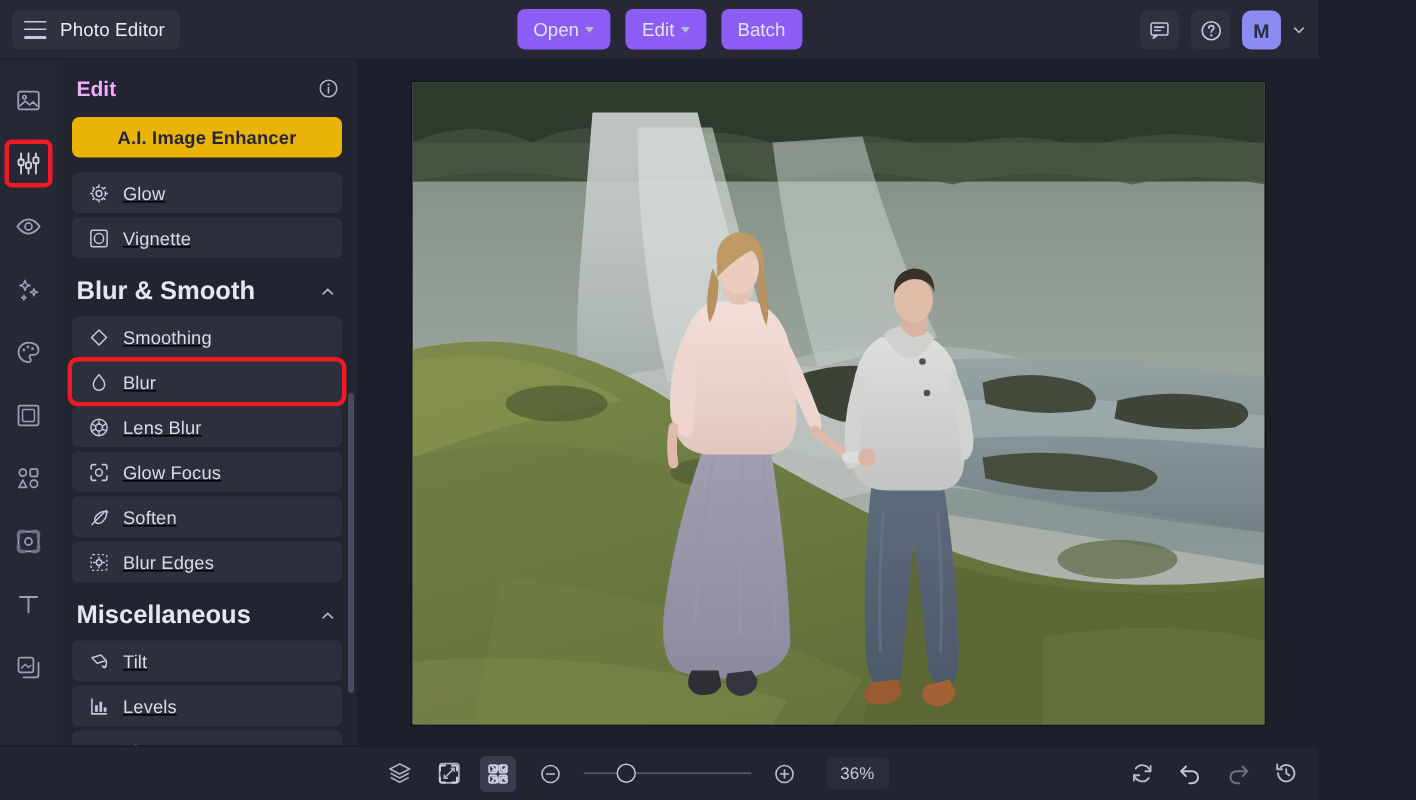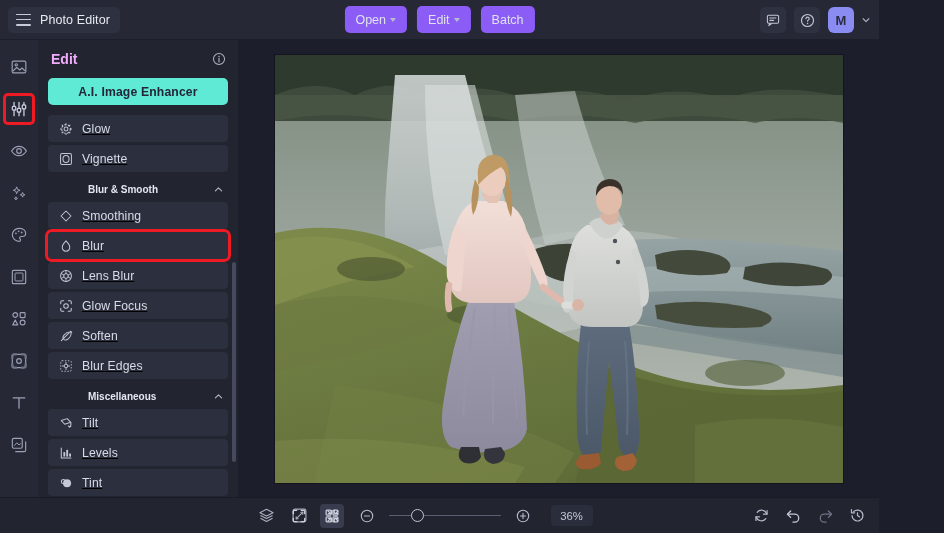--- a/index.html
+++ b/index.html
@@ -86,21 +86,21 @@
     justify-content: space-between; padding: 0 12px 0 13px;
   }
   .panel-title { font-size: 14px; font-weight: bold; color: #f0abfc; }
   .info-icon { cursor: pointer; display:flex; }
   .panel-scroll {
     flex: 1 1 auto; overflow: hidden; position: relative;
     padding: 0 10px 0 10px;
   }
   .ai-btn {
     width: 100%; height: 27px; border-radius: 5px;
-    background: #5eead4; color: #242539; font-size: 12.2px; font-weight: 600;
+    background: #eab308; color: #242539; font-size: 12.2px; font-weight: 600;
     display: flex; align-items: center; justify-content: center;
     cursor: pointer; border: none; margin-bottom: 10px;
     letter-spacing: .15px;
   }
 
   .list-item {
     height: 27px; border-radius: 4px; background: #2c2f3d;
     display: flex; align-items: center; gap: 9px;
     padding: 0 10px; margin-bottom: 3px; cursor: pointer;
     position: relative;
@@ -108,21 +108,21 @@
   }
   .list-item .li-ico { width: 15px; height: 15px; display:flex; align-items:center; justify-content:center; flex: 0 0 15px; }
   .list-item .li-ico svg { display:block; }
   .list-item .li-label { font-size: 12.2px; color: #d8dbe8; letter-spacing: .1px; }
   .list-item.highlighted { box-shadow: 0 0 0 3px #ee1b24; }
 
   .section-head {
     display: flex; align-items: center; justify-content: space-between;
     padding: 9px 4px 7px 3px; cursor: pointer;
   }
-  .section-head .sh-label { font-size: 10px; font-weight: bold; color: #e4e7f1; margin-left: 37px; }
+  .section-head .sh-label { font-size: 17px; font-weight: bold; color: #e4e7f1; }
   .chevron-up { display:flex; }
 
   .panel-scrollbar {
     position: absolute; right: 2px; top: 222px; width: 4px; height: 200px;
     background: #454a5e; border-radius: 2px; cursor: pointer;
   }
 
   
   .canvas-wrap { flex: 1 1 auto; background: #1c1e2b; display: flex; align-items: center; justify-content: center; position: relative; min-width: 0; }
   .photo {

